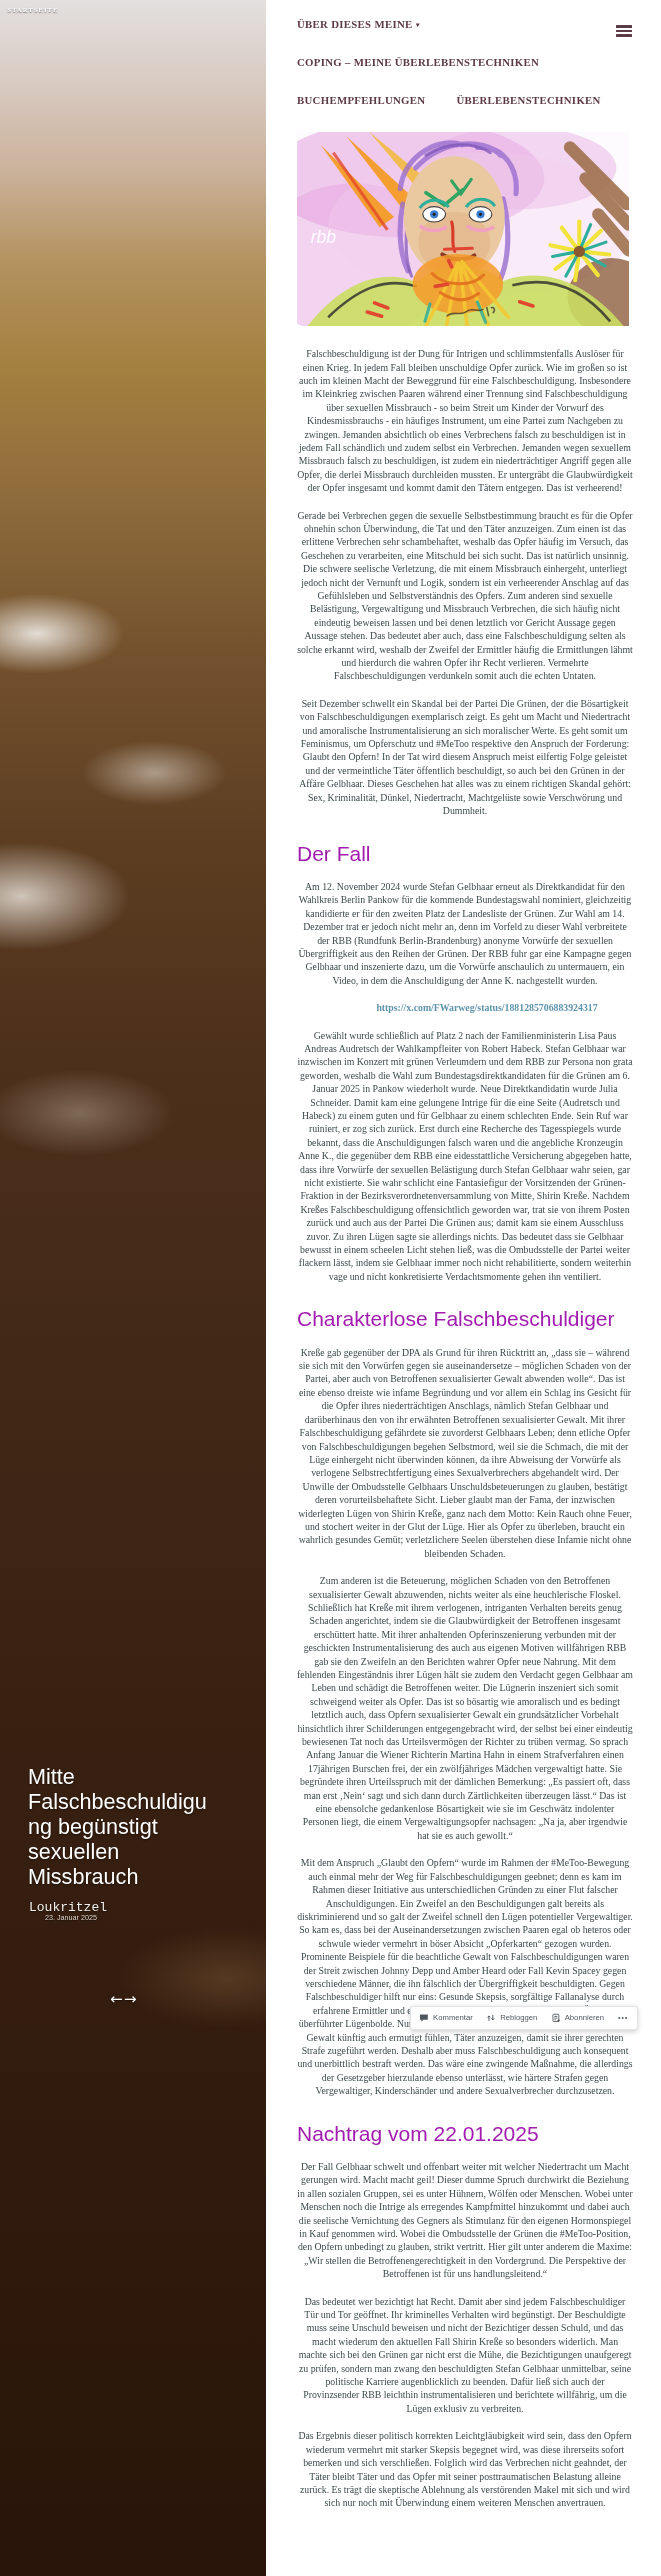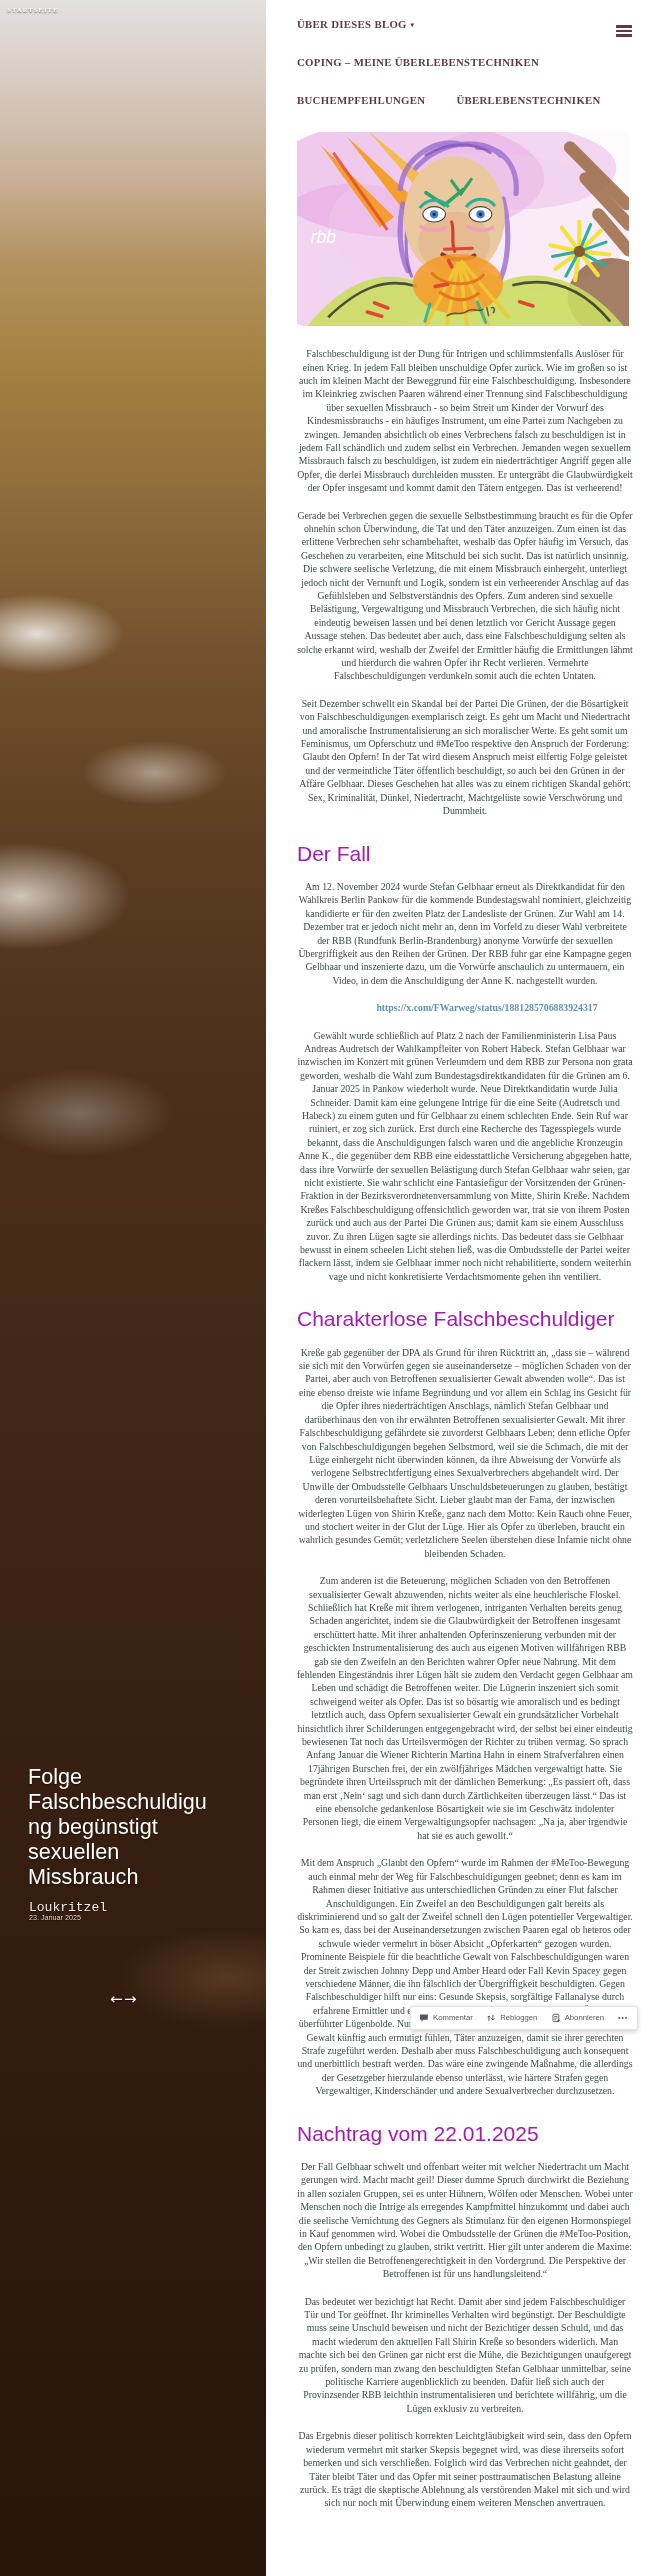--- a/index.html
+++ b/index.html
@@ -20,21 +20,21 @@
         #a2803f 12%,#8f6c3c 16%,#74522e 21%,#5d3e22 27%,#4d301b 34%,
         #422817 44%,#392112 55%,#311b0d 68%,#2a150a 82%,#241205 100%);}
   .sidebar-label{position:absolute;left:7.2px;top:6.2px;color:#fff;
     font-family:"Liberation Serif",serif;font-weight:bold;font-size:6.7px;
     letter-spacing:1px;text-shadow:0 0.5px 1.5px rgba(0,0,0,.55);cursor:pointer;}
   .post-title{position:absolute;left:28px;top:1764px;width:227px;color:#fff;
     font-family:"Liberation Sans","DejaVu Sans",sans-serif;font-weight:300;
     font-size:21.6px;line-height:25px;text-shadow:0 0.5px 2.1px rgba(0,0,0,.45);cursor:pointer;}
   .post-author{position:absolute;left:29px;top:1900px;color:#f3efec;
     font-family:Liberation Mono, monospace;font-size:13px;text-shadow:0 0.5px 1px rgba(0,0,0,.5);}
-  .post-date{position:absolute;left:29px;top:1913px;color:#ddd5cf;
+  .post-date{position:absolute;left:45px;top:1913px;color:#ddd5cf;
     font-family:"Liberation Sans",sans-serif;font-size:7.2px;text-shadow:0 0.5px 1px rgba(0,0,0,.5);}
   .post-nav-arrows{position:absolute;left:110px;top:1990px;color:#fff;
     font-family:"DejaVu Sans",sans-serif;font-size:15px;letter-spacing:1.5px;
     text-shadow:0 0.5px 1.5px rgba(0,0,0,.5);}
   .post-nav-arrows span{cursor:pointer;}
 
   
   .content{position:absolute;left:266px;top:0;width:395px;height:3091px;
     box-sizing:border-box;background:#fff;padding:0 28px 0 31px;}
 
@@ -66,38 +66,38 @@
   .ab-item svg{flex:0 0 auto;}
 </style>
 </head>
 <body>
 
 <div class="page">
 
   <div class="sidebar">
     <div class="sidebar-label">STARTSEITE</div>
     <div class="post-title">
-      <div>Folge</div>
+      <div>Mitte</div>
       <div>Falschbeschuldigu</div>
       <div>ng begünstigt</div>
       <div>sexuellen</div>
       <div>Missbrauch</div>
     </div>
     <div class="post-author">Loukritzel</div>
     <div class="post-date">23. Januar 2025</div>
     <div class="post-nav-arrows">
       <span>←</span><span>→</span>
     </div>
   </div>
 
   <div class="content">
 
     <div class="topnav">
       <div class="row">
-        <span class="navitem"><span>ÜBER DIESES BLOG</span><span class="caret">▾</span></span>
+        <span class="navitem"><span>ÜBER DIESES MEINE</span><span class="caret">▾</span></span>
       </div>
       <div class="row">
         <span class="navitem">COPING – MEINE ÜBERLEBENSTECHNIKEN</span>
       </div>
       <div class="row">
         <span class="navitem">BUCHEMPFEHLUNGEN</span>
         <span class="navitem">ÜBERLEBENSTECHNIKEN</span>
       </div>
       <div class="hamburger">
           <i></i>

